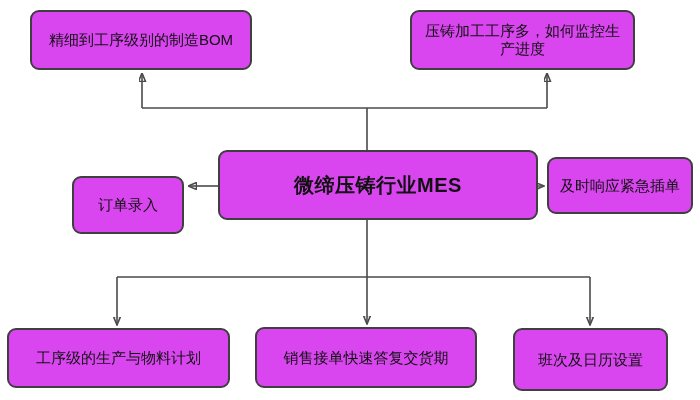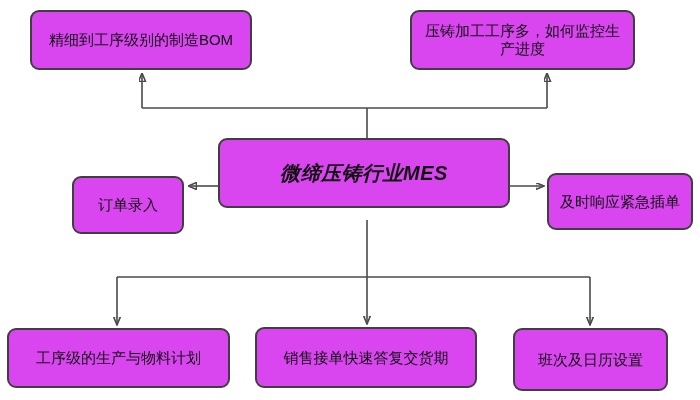--- a/index.html
+++ b/index.html
@@ -74,25 +74,25 @@
     <path d="M117,277 L590,277"></path>
     <path d="M117,277 L117,324" marker-end="url(#arrow)"></path>
     <path d="M367,277 L367,323" marker-end="url(#arrow)"></path>
     <path d="M590,277 L590,324" marker-end="url(#arrow)"></path>
   </svg>
 
   <div class="node" style="left:30px;  top:10px;  width:222px; height:60px;">精细到工序级别的制造BOM</div>
 
   <div class="node" style="left:410px; top:10px;  width:225px; height:60px;">压铸加工工序多，如何监控生产进度</div>
 
-  <div class="node center" style="left:218px; top:138px; width:292px; height:70px;font-style:italic;">微缔压铸行业MES</div>
+  <div class="node center" style="left:218px; top:150px; width:320px; height:70px;">微缔压铸行业MES</div>
 
   <div class="node" style="left:72px;  top:157px; width:112px; height:58px;margin-top:19px;">订单录入</div>
 
-  <div class="node" style="left:547px; top:173px; width:146px; height:57px;">及时响应紧急插单</div>
+  <div class="node" style="left:547px; top:157px; width:146px; height:57px;">及时响应紧急插单</div>
 
   <div class="node" style="left:7px;   top:328px; width:223px; height:60px;">工序级的生产与物料计划</div>
 
   <div class="node" style="left:255px; top:327px; width:222px; height:61px;">销售接单快速答复交货期</div>
 
   <div class="node" style="left:513px; top:328px; width:155px; height:63px;">班次及日历设置</div>
 
 </div>
 
 </body></html>

